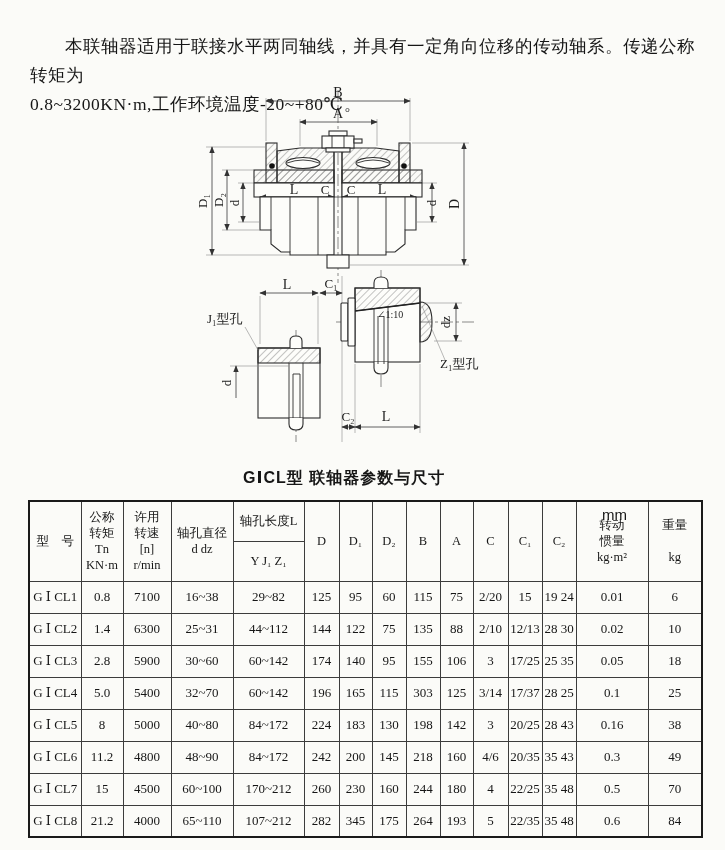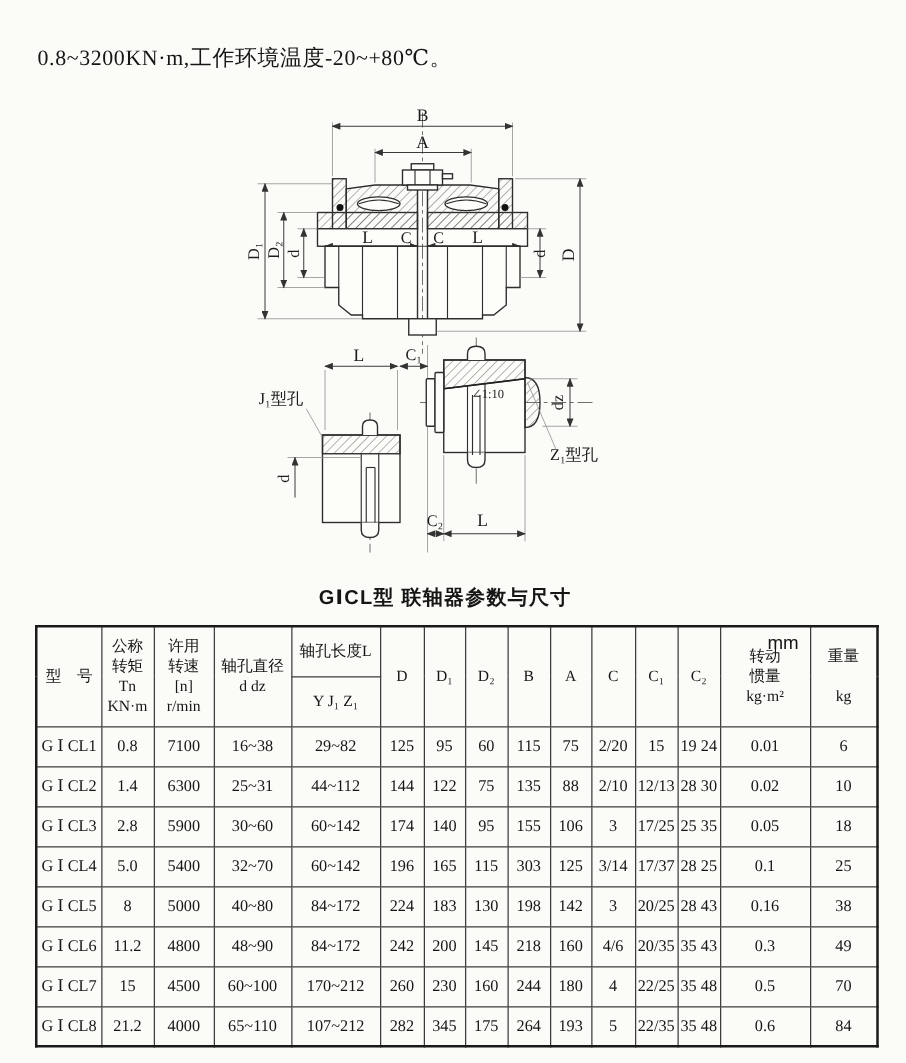--- a/index.html
+++ b/index.html
@@ -21,41 +21,42 @@
   .dimtxt-big{font-size:14px;}
   .smalltxt{font-size:10px;}
   .cjk{font-size:13px;}
   .outline{fill:#fdfdfa;stroke:#2d2d2d;stroke-width:1.1;}
   .hatched{fill:url(#hatch);stroke:#2d2d2d;stroke-width:1.1;}
   .thinline{stroke:#2d2d2d;stroke-width:0.9;fill:none;}
   .dim{stroke:#3a3a3a;stroke-width:0.8;fill:none;}
   .ext{stroke:#8a8a8a;stroke-width:0.6;fill:none;}
   .cl{stroke:#5a5a5a;stroke-width:0.7;fill:none;stroke-dasharray:12 3 3 3;}
   
-  .tbl-title-row{position:absolute;top:468px;left:16px;width:624px;height:24px;padding-left:48px;}
+  .tbl-title-row{position:absolute;top:468px;left:4px;width:624px;height:24px;padding-left:48px;}
   .tbl-title{position:absolute;left:239px;top:0;font-size:16px;font-weight:600;
     letter-spacing:1px;font-family:"Liberation Sans","DejaVu Sans",sans-serif;}
   .tbl-unit{position:absolute;left:598px;top:2px;font-size:15px;
     font-family:"Liberation Sans","DejaVu Sans",sans-serif;margin-top:36px;}
   
   .spec-table{position:absolute;left:28px;top:500px;border-collapse:collapse;
     table-layout:fixed;border:2px solid #1a1a1a;}
   .spec-table th,.spec-table td{
     border:1px solid #3c3c3c;text-align:center;vertical-align:middle;
     padding:0;overflow:hidden;}
   .spec-table th{font-weight:normal;font-size:12.5px;line-height:16px;
     white-space:pre-line;}
   .spec-table thead tr{height:40px;}
   .spec-table tbody tr{height:32px;}
   .spec-table tbody td{font-size:13px;}
 </style>
 </head>
 <body>
 
 <p class="intro">
+  <span class="l1">本联轴器适用于联接水平两同轴线，并具有一定角向位移的传动轴系。传递公称转矩为</span>
   <span class="l2">0.8~3200KN·m,工作环境温度-20~+80℃。</span>
 </p>
 
 <svg class="fig" width="640" height="384" viewBox="40 86 640 384" xmlns="http://www.w3.org/2000/svg">
   <defs>
     <pattern id="hatch" patternUnits="userSpaceOnUse" width="5" height="5" patternTransform="rotate(45)">
       <line x1="0" y1="0" x2="0" y2="5" stroke="#555" stroke-width="0.7"></line>
     </pattern>
     <marker id="arw" viewBox="0 0 10 8" refX="9" refY="4" markerWidth="9" markerHeight="7" orient="auto-start-reverse">
       <path d="M0,0 L10,4 L0,8 Z" fill="#333"></path>

